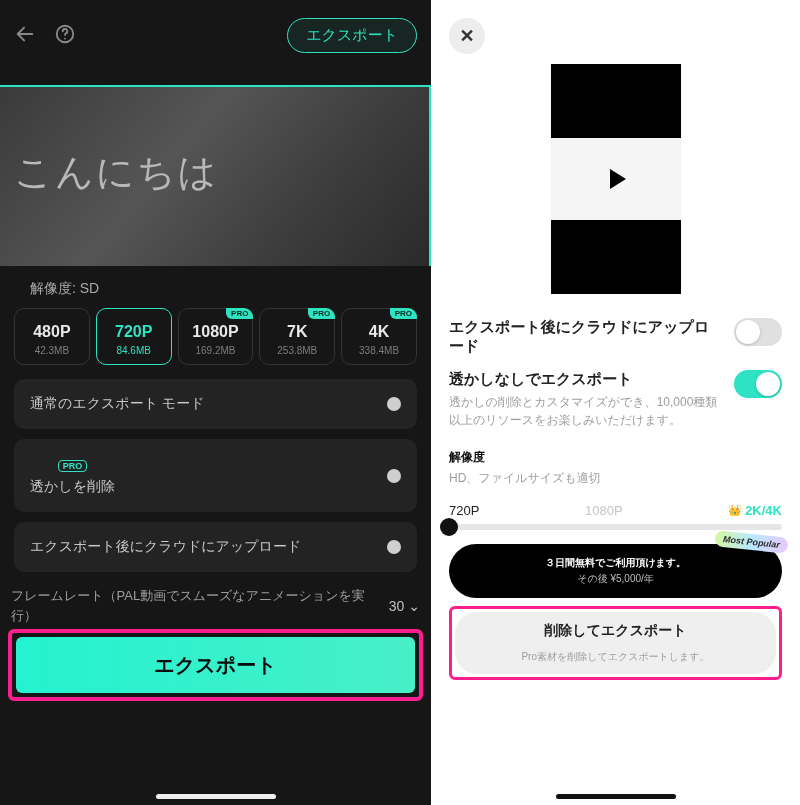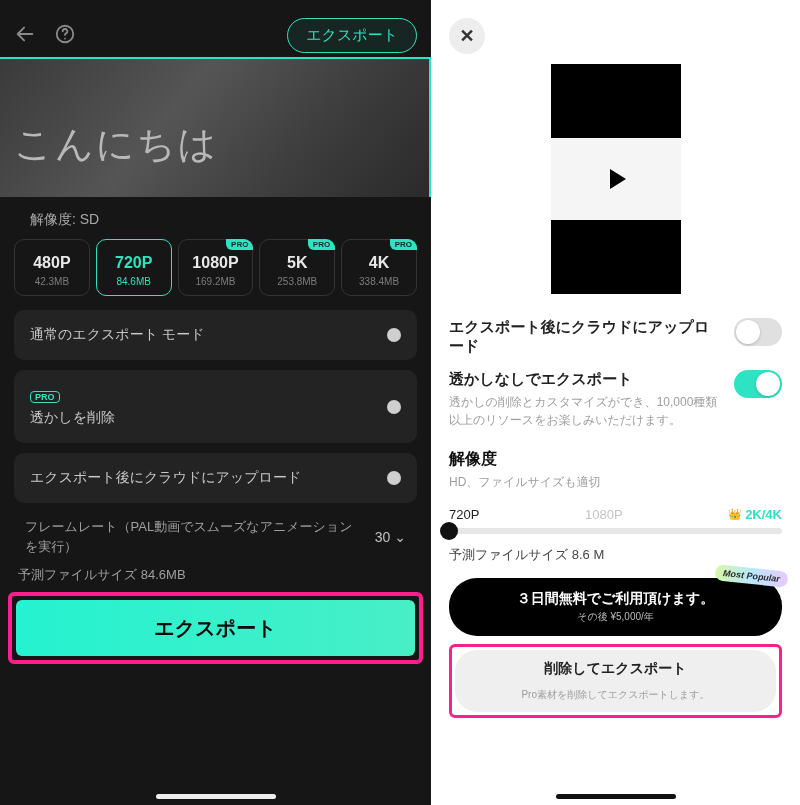--- a/index.html
+++ b/index.html
@@ -17,21 +17,21 @@
   
   .left-top { display:flex; align-items:center; justify-content:space-between; padding:18px 14px 0 14px; }
   .back-help { display:flex; align-items:center; gap:18px; color:#6b6b6b; }
   .back-help svg { width:22px; height:22px; }
   .export-pill {
     border:1px solid #2ee3c1; color:#2ee3c1; border-radius:18px;
     padding:7px 18px; font-size:15px; font-weight:500;
     background: rgba(46,227,193,0.08);
   }
   .preview {
-    margin-top:4px; height:140px;
+    margin-top:32px; height:181px;
     background: linear-gradient(130deg,#3a3a3a 0%, #555 40%, #3d3d3d 70%, #2a2a2a 100%);
     display:flex; align-items:center; position:relative; border-top:2px solid #2ee3c1; border-right:2px solid #2ee3c1;
   }
   .preview .greeting {
     position:absolute; left:14px; top:60px;
     font-size:38px; color:#b8b8b8; font-weight:300; letter-spacing:2px;
   }
   .section-label { font-size:14px; color:#a9a9a9; padding:14px 30px 10px; }
   .res-row { display:flex; gap:6px; padding:0 14px; }
   .res-chip {
@@ -43,29 +43,29 @@
   .res-chip.selected { border-color:#2ee3c1; }
   .res-chip.selected .rlabel { color:#2ee3c1; }
   .res-chip.selected .rsize { color:#2ee3c1; }
   .pro-tag {
     position:absolute; top:-1px; right:-1px; background:#2ee3c1; color:#0a2a22;
     font-size:8px; font-weight:700; padding:1px 5px; border-radius:0 9px 0 6px;
   }
   .opt-list { padding:14px 14px 0; display:flex; flex-direction:column; gap:10px; }
   .opt-row {
     background:#232323; border-radius:10px; padding:16px 16px;
-    display:flex; align-items:center; justify-content:space-between; position:relative;
+    display:flex; align-items:center; justify-content:space-between; position:relative;text-align:center;
   }
   .opt-row .olabel { font-size:14px; color:#c8c8c8; }
   .opt-row .pro-badge {
     display:inline-block; font-size:9px; font-weight:700;
     color:#2ee3c1; border:1px solid #2ee3c1; border-radius:4px; padding:0 4px; margin-bottom:6px;
   }
   .radio-dot { width:14px; height:14px; border-radius:50%; background:#cfcfcf; flex-shrink:0; }
-  .frame-row { display:flex; align-items:center; justify-content:space-between; padding:14px 25px 4px; gap:16px;}
+  .frame-row { display:flex; align-items:center; justify-content:space-between; padding:14px 11px 4px; gap:16px;}
   .frame-row .flabel { font-size:13px; color:#9e9e9e; line-height:1.5; }
   .frame-row .fval { color:#c0c0c0; font-size:14px; display:flex; align-items:center; gap:4px;}
   .size-line { font-size:13px; color:#9e9e9e; padding:6px 18px 8px; }
   .magenta-box { border:4px solid #ff1e8e; border-radius:6px; margin:0 8px 8px; padding:4px; }
   .export-btn {
     width:100%; height:56px; border:none; border-radius:6px;
     background: linear-gradient(90deg,#24f2d0 0%, #48efc7 100%);
     color:#0a0a0a; font-size:20px; font-weight:700;
   }
   .home-indicator { position:absolute; bottom:6px; left:50%; transform:translateX(-50%); width:120px; height:5px; border-radius:3px; }
@@ -84,35 +84,35 @@
     width:0; height:0; border-left:16px solid #000; border-top:10px solid transparent; border-bottom:10px solid transparent;
     margin-left:4px;
   }
   .r-opt { margin-top:24px; display:flex; align-items:flex-start; justify-content:space-between; gap:12px; }
   .r-opt .t1 { font-size:15px; font-weight:600; color:#222; }
   .r-opt .t2 { font-size:12px; color:#9d9d9d; margin-top:4px; line-height:1.5; }
   .toggle { width:48px; height:28px; border-radius:14px; position:relative; flex-shrink:0; }
   .toggle .knob { position:absolute; width:24px; height:24px; border-radius:50%; background:#fff; top:2px; box-shadow:0 1px 3px rgba(0,0,0,.2);}
   .toggle.off { background:#e0e0e0; } .toggle.off .knob { left:2px; }
   .toggle.on  { background:#2ee3c1; } .toggle.on  .knob { right:2px; }
-  .r-section-title { font-size:16px; font-weight:700; margin-top:20px; color:#111; }
+  .r-section-title { font-size:12px; font-weight:700; margin-top:20px; color:#111; }
   .r-sub { font-size:12px; color:#9d9d9d; margin-top:4px; }
   .slider-labels { display:flex; justify-content:space-between; font-size:13px; margin-top:16px; }
   .slider-labels .sl1 { color:#222; }
   .slider-labels .sl2 { color:#c5c5c5; }
   .slider-labels .sl3 { color:#2ee3c1; font-weight:600; display:flex; align-items:center; gap:3px;}
   .crown { font-size:11px; }
   .slider-track { height:6px; background:#e6e6e6; border-radius:3px; margin-top:6px; position:relative; }
   .slider-thumb { position:absolute; left:0%; top:50%; transform:translate(-50%,-50%); width:18px; height:18px; border-radius:50%; background:#111; }
   .pred { font-size:13px; color:#444; margin-top:12px; }
   .trial-btn {
     margin-top:14px; width:100%; background:#000; color:#fff; border:none; border-radius:28px;
     padding:12px 10px; position:relative;
   }
-  .trial-btn .tline1 { font-size:14px; font-weight:700; }
+  .trial-btn .tline1 { font-size:10px; font-weight:700; }
   .trial-btn .tline2 { font-size:10px; color:#bdbdbd; margin-top:2px; }
   .pop-tag {
     position:absolute; right:-6px; top:-10px; transform:rotate(6deg);
     background:linear-gradient(90deg,#d6f7a3,#b8e8ff,#e7c8ff);
     color:#2a2a2a; font-size:9px; font-style:italic; font-weight:600;
     padding:3px 8px; border-radius:10px;
   }
   .magenta-box-r { border:3px solid #ff1e8e; border-radius:6px; margin-top:8px; padding:3px; }
   .delete-btn {
     width:100%; background:#efefef; color:#222; border:none; border-radius:22px;
@@ -158,21 +158,21 @@
       <div class="rlabel">720P</div>
       <div class="rsize">84.6MB</div>
     </div>
     <div class="res-chip">
       <div class="pro-tag">PRO</div>
       <div class="rlabel">1080P</div>
       <div class="rsize">169.2MB</div>
     </div>
     <div class="res-chip">
       <div class="pro-tag">PRO</div>
-      <div class="rlabel">5K</div>
+      <div class="rlabel">7K</div>
       <div class="rsize">253.8MB</div>
     </div>
     <div class="res-chip">
       <div class="pro-tag">PRO</div>
       <div class="rlabel">4K</div>
       <div class="rsize">338.4MB</div>
     </div>
   </div>
 
   <div class="opt-list">
@@ -193,21 +193,20 @@
     </div>
   </div>
 
   <div class="frame-row">
     <div class="flabel">フレームレート（PAL動画でスムーズなアニメーションを実行）</div>
     <div class="fval">
       <span>30</span>
       <span>⌄</span>
     </div>
   </div>
-  <div class="size-line">予測ファイルサイズ 84.6MB</div>
 
   <div class="magenta-box">
     <button class="export-btn">エクスポート</button>
   </div>
   <div class="home-indicator"></div>
 </div>
 
 <div class="panel right">
   <div class="close-circle">
     <span>✕</span>
@@ -248,21 +247,20 @@
     <span class="sl2">1080P</span>
     <span class="sl3">
       <span class="crown">👑</span>
       <span>2K/4K</span>
     </span>
   </div>
   <div class="slider-track">
     <div class="slider-thumb"></div>
   </div>
 
-  <div class="pred">予測ファイルサイズ 8.6 M</div>
 
   <button class="trial-btn">
     <div class="pop-tag">Most Popular</div>
     <div class="tline1">３日間無料でご利用頂けます。</div>
     <div class="tline2">その後 ¥5,000/年</div>
   </button>
 
   <div class="magenta-box-r">
     <button class="delete-btn">
       <div class="d1">削除してエクスポート</div>

